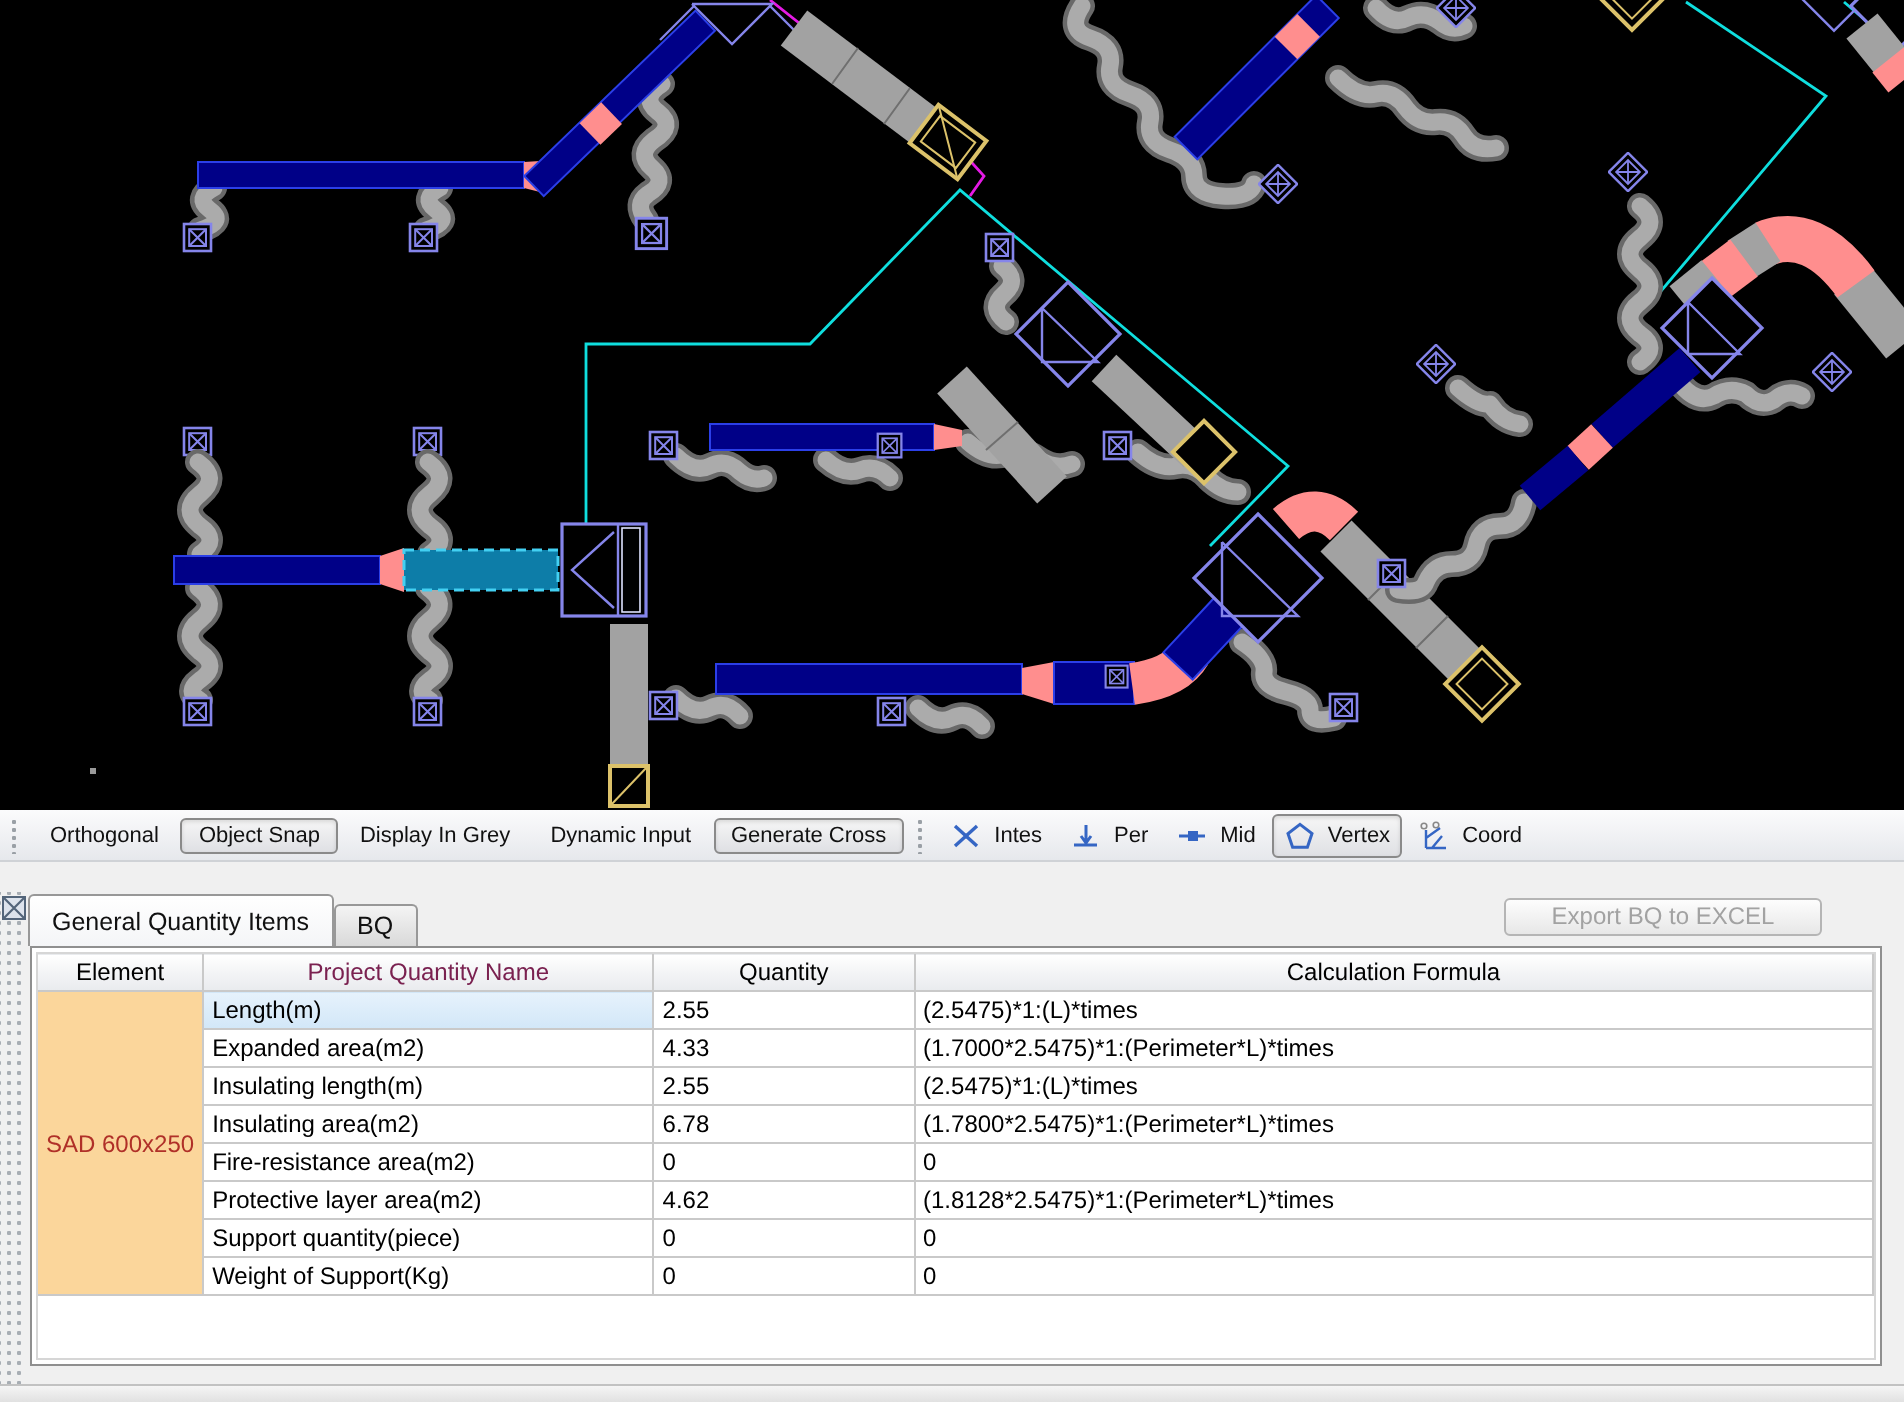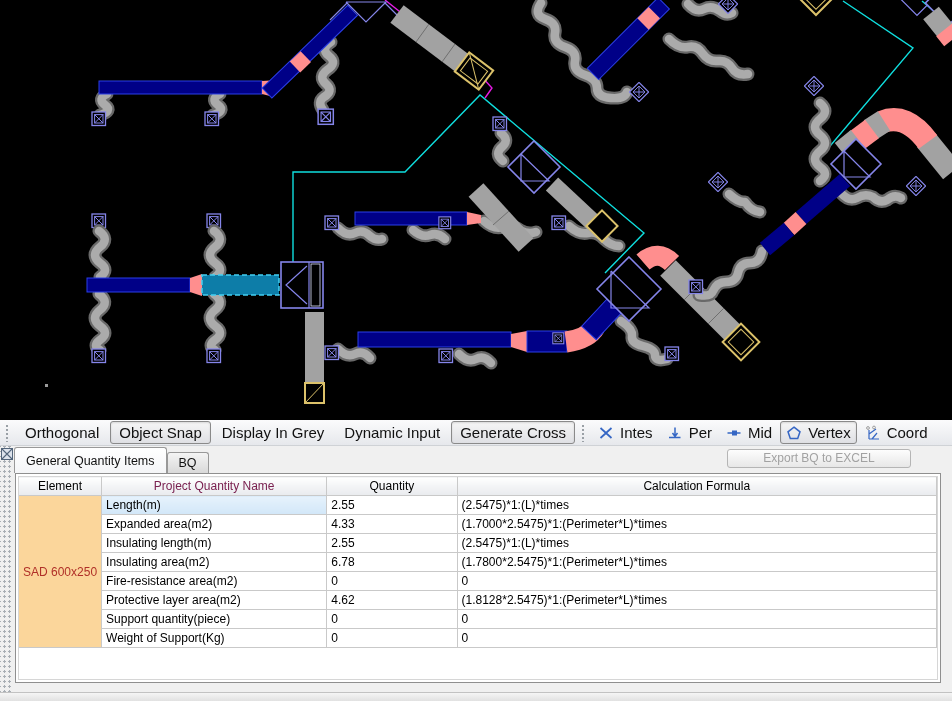--- a/index.html
+++ b/index.html
@@ -20,42 +20,42 @@
   .pu2{stroke:#8585ea;stroke-width:1.6;fill:#000;}
   .wline{stroke:#dfe3ff;stroke-width:0.8;fill:none;}
   .yd{fill:#000;stroke:#dcc26a;stroke-width:2;}
   .ydi{fill:none;stroke:#dcc26a;stroke-width:1;}
   .tick{stroke:#6f6f6f;stroke-width:1;}
   .fo{stroke:#696969;stroke-width:13;fill:none;stroke-linecap:round;stroke-linejoin:round;}
   .fi{stroke:#ababab;stroke-width:8.5;fill:none;stroke-linecap:round;stroke-linejoin:round;}
   .sel{fill:#0d7da8;stroke:#43d0f2;stroke-width:1.5;stroke-dasharray:5 3;}
 
   
-  .toolbar{position:absolute;left:0;top:420px;width:952px;height:26px;
+  .toolbar{position:absolute;left:0;top:405px;width:952px;height:26px;
     background:linear-gradient(#fbfbfc,#e6e8ec);border-bottom:1px solid #cfd2d6;
-    display:flex;align-items:center;font-size:15px;color:#111;}
+    display:flex;align-items:center;font-size:11px;color:#111;}
   .grip{width:5px;height:18px;margin:0 5px;
     background-image:radial-gradient(#9aa0a6 1px,transparent 1.2px);background-size:4px 4px;}
   .tbtn{padding:2px 8px;margin:0 1px;border:1px solid transparent;border-radius:3px;white-space:nowrap;}
   .tbtn.pressed{border-color:#8a8a8a;background:linear-gradient(#f6f6f6,#dfe0e4);box-shadow:inset 0 1px 2px rgba(0,0,0,.12);}
   .snap{display:flex;align-items:center;gap:6px;padding:2px 5px;margin:0 1px;border:1px solid transparent;border-radius:3px;white-space:nowrap;}
   .snap.pressed{border-color:#8a8a8a;background:linear-gradient(#f6f6f6,#dfe0e4);box-shadow:inset 0 1px 2px rgba(0,0,0,.12);}
   .sicon{width:16px;height:16px;display:block;}
 
   
   .panel{position:absolute;left:0;top:446px;width:952px;height:246px;background:#f0f0f0;}
   .dots{position:absolute;left:0;top:0;bottom:0;width:13px;
     background-image:radial-gradient(#a8aeb4 1px,transparent 1.2px);background-size:5px 5px;background-position:2px 3px;}
   .panel-icon{position:absolute;left:1px;top:2px;width:12px;height:12px;}
   .tabs{position:absolute;left:14px;top:0;height:27px;display:flex;align-items:flex-end;}
   .tab{border:1px solid #989898;border-bottom:none;border-radius:3px 3px 0 0;
     padding:0 11px;font-size:12.5px;color:#111;display:flex;align-items:center;}
   .tab.active{height:26px;background:linear-gradient(#ffffff,#f4f5f7);position:relative;z-index:2;}
   .tab.inactive{height:21px;background:linear-gradient(#f4f4f4,#d9d9d9);}
-  .export{position:absolute;right:41px;top:3px;width:184px;height:19px;
+  .export{position:absolute;right:41px;top:3px;width:159px;height:19px;
     border:1px solid #b5b5b5;border-radius:3px;background:linear-gradient(#fdfdfd,#e7e7e7);
     color:#a2a2a2;font-size:12px;text-align:center;line-height:17px;}
   .tablewrap{position:absolute;left:15px;right:11px;top:27px;bottom:9px;
     background:#fff;border:1px solid #8f8f8f;padding:2px;z-index:1;}
   .tableinner{width:100%;height:100%;border:1px solid #d6d6d6;overflow:hidden;}
   table.qt{border-collapse:collapse;font-size:12px;color:#000;table-layout:fixed;margin:-1px 0 0 -1px;padding-left:20px;}
   table.qt th,table.qt td{border:1px solid #c9c9c9;height:19px;padding:0 4px;overflow:hidden;white-space:nowrap;}
   table.qt th{background:linear-gradient(#ffffff,#f3f4f6 50%,#e9ebee);font-weight:normal;text-align:center;}
   th.pqn{background:linear-gradient(#fbd9a0,#f3bd64);color:#7a2150;}
   td.el-cell{background:#fbd69b;color:#b03028;text-align:right;vertical-align:middle;border-color:#dfba80;}

